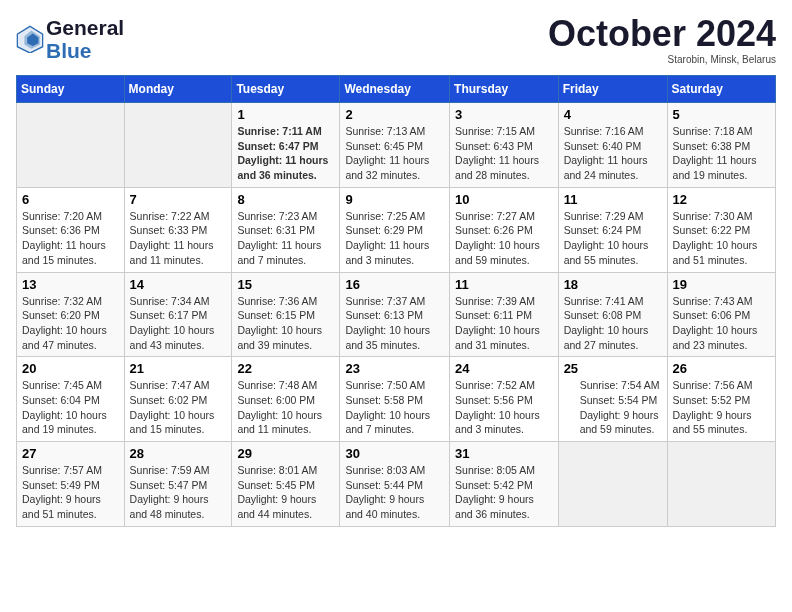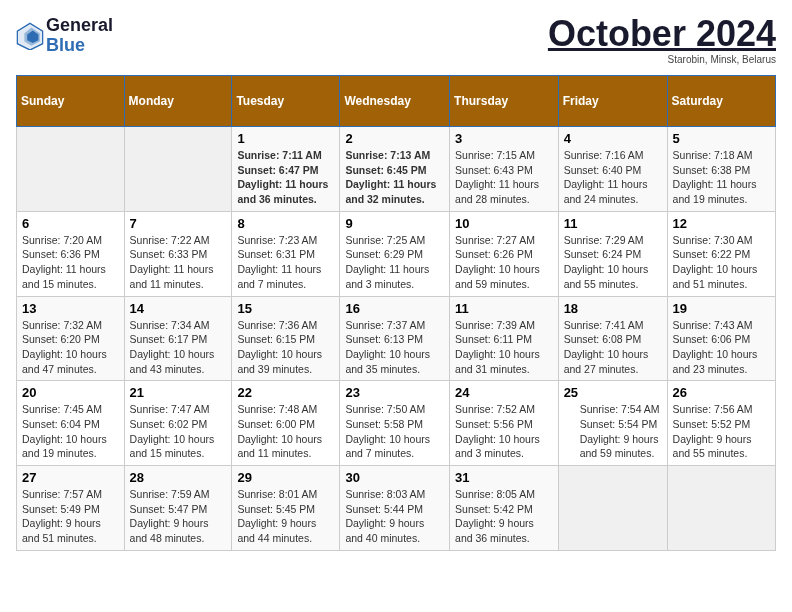--- a/index.html
+++ b/index.html
@@ -16,56 +16,55 @@
       align-items: flex-start;
       margin-bottom: 10px;
     }
     .logo {
       display: flex;
       align-items: center;
     }
     .logo-text {
       display: flex;
       flex-direction: column;
-      font-size: 18px;
+      font-size: 21px;
       font-weight: bold;
       color: #1a1a2e;
       line-height: 1.1;
     }
     .logo-text .general { color: #1a1a2e; }
     .logo-text .blue { color: #2e6db4; }
     .logo-icon {
       width: 28px;
       height: 28px;
       margin-right: 2px;
     }
     .title-block {
       text-align: right;
     }
     .month-title {
       font-size: 36px;
       font-weight: bold;
       color: #1a1a2e;
       line-height: 1;
-      text-decoration: underline;
     }
     .subtitle {
       font-size: 10px;
       color: #444;
       margin-top: 2px;
     }
     table {
       width: 100%;
       border-collapse: collapse;
       font-size: 11px;
     }
     thead tr th {
-      background-color: #a16207;
+      background-color: #1d4ed8;
       color: #fff;
-      padding: 18px 4px;
+      padding: 6px 4px;
       text-align: left;
       font-size: 12px;
       font-weight: bold;
       border: 1px solid #2e6db4;
     }
     tbody tr td {
       border: 1px solid #ccc;
       padding: 4px 5px;
       vertical-align: top;
       width: 113px;
@@ -132,21 +131,21 @@
         <td class="empty-cell"></td>
         <td class="empty-cell"></td>
         <td>
           <span class="day-number">1</span>
           <div class="day-info" style="white-space: pre-line; font-weight: bold;">Sunrise: 7:11 AM
 Sunset: 6:47 PM
 Daylight: 11 hours and 36 minutes.</div>
         </td>
         <td>
           <span class="day-number">2</span>
-          <div class="day-info" style="white-space: pre-line; font-weight: bold;">Sunrise: 7:13 AM
+          <div class="day-info" style="white-space: pre-line;">Sunrise: 7:13 AM
 Sunset: 6:45 PM
 Daylight: 11 hours and 32 minutes.</div>
         </td>
         <td>
           <span class="day-number">3</span>
           <div class="day-info" style="white-space: pre-line;">Sunrise: 7:15 AM
 Sunset: 6:43 PM
 Daylight: 11 hours and 28 minutes.</div>
         </td>
         <td>

